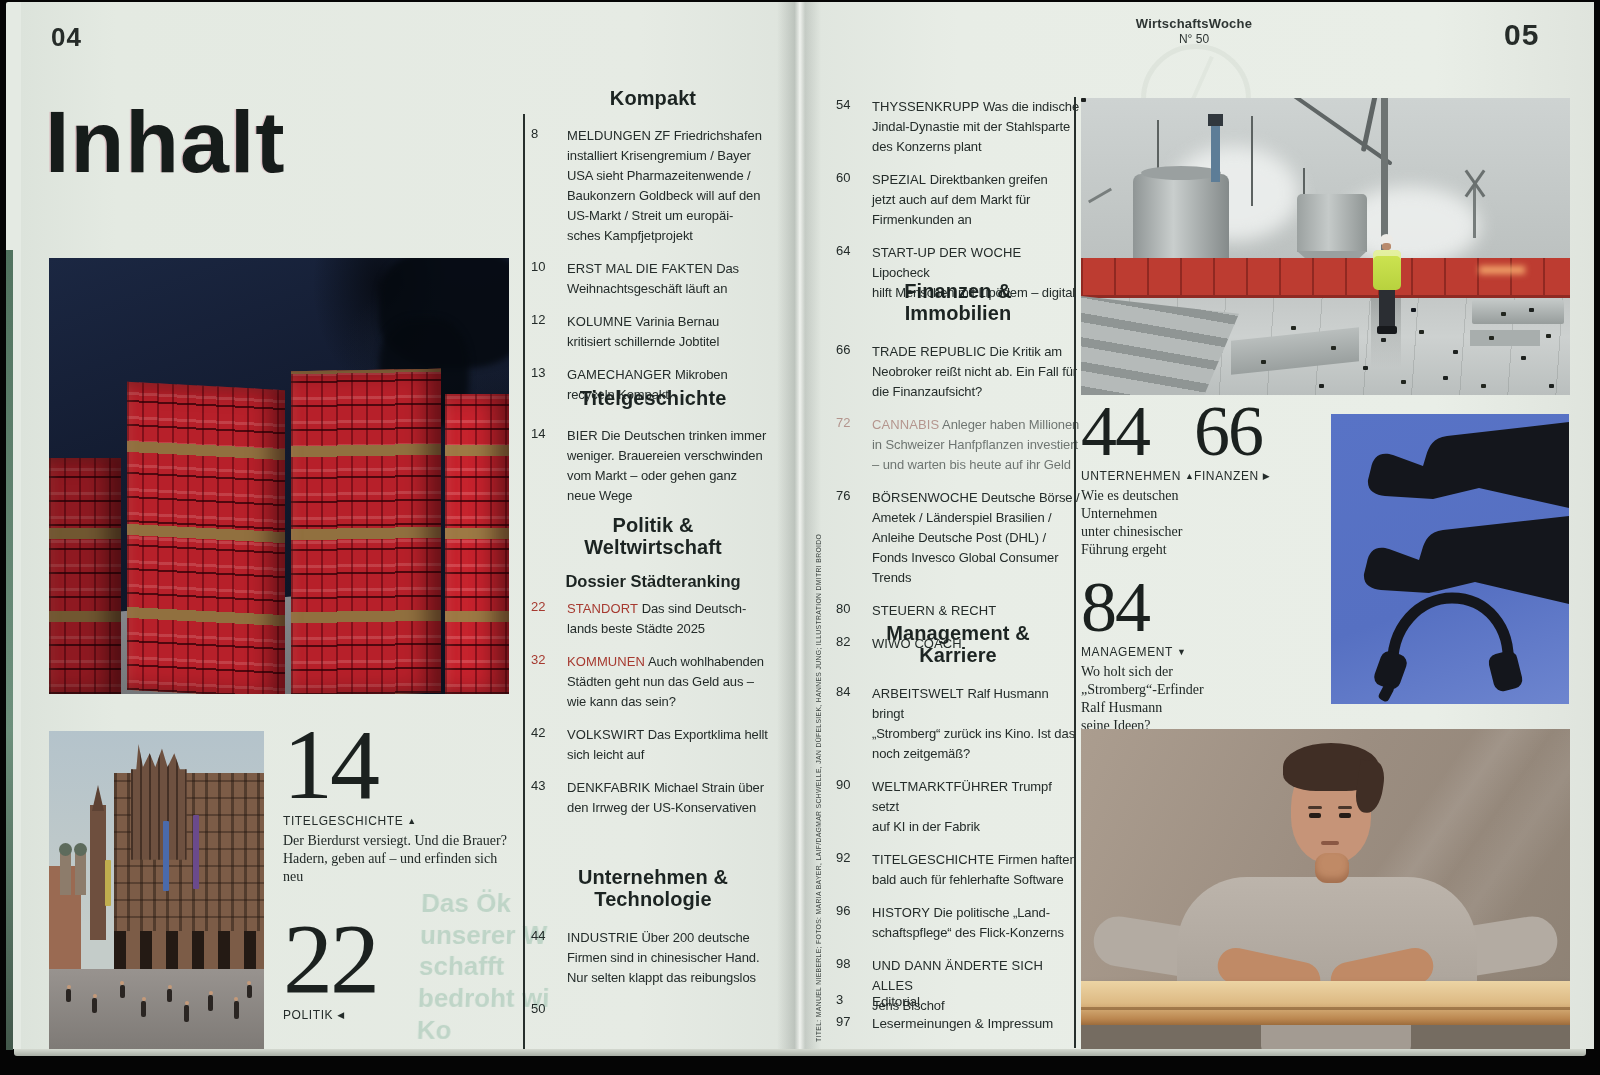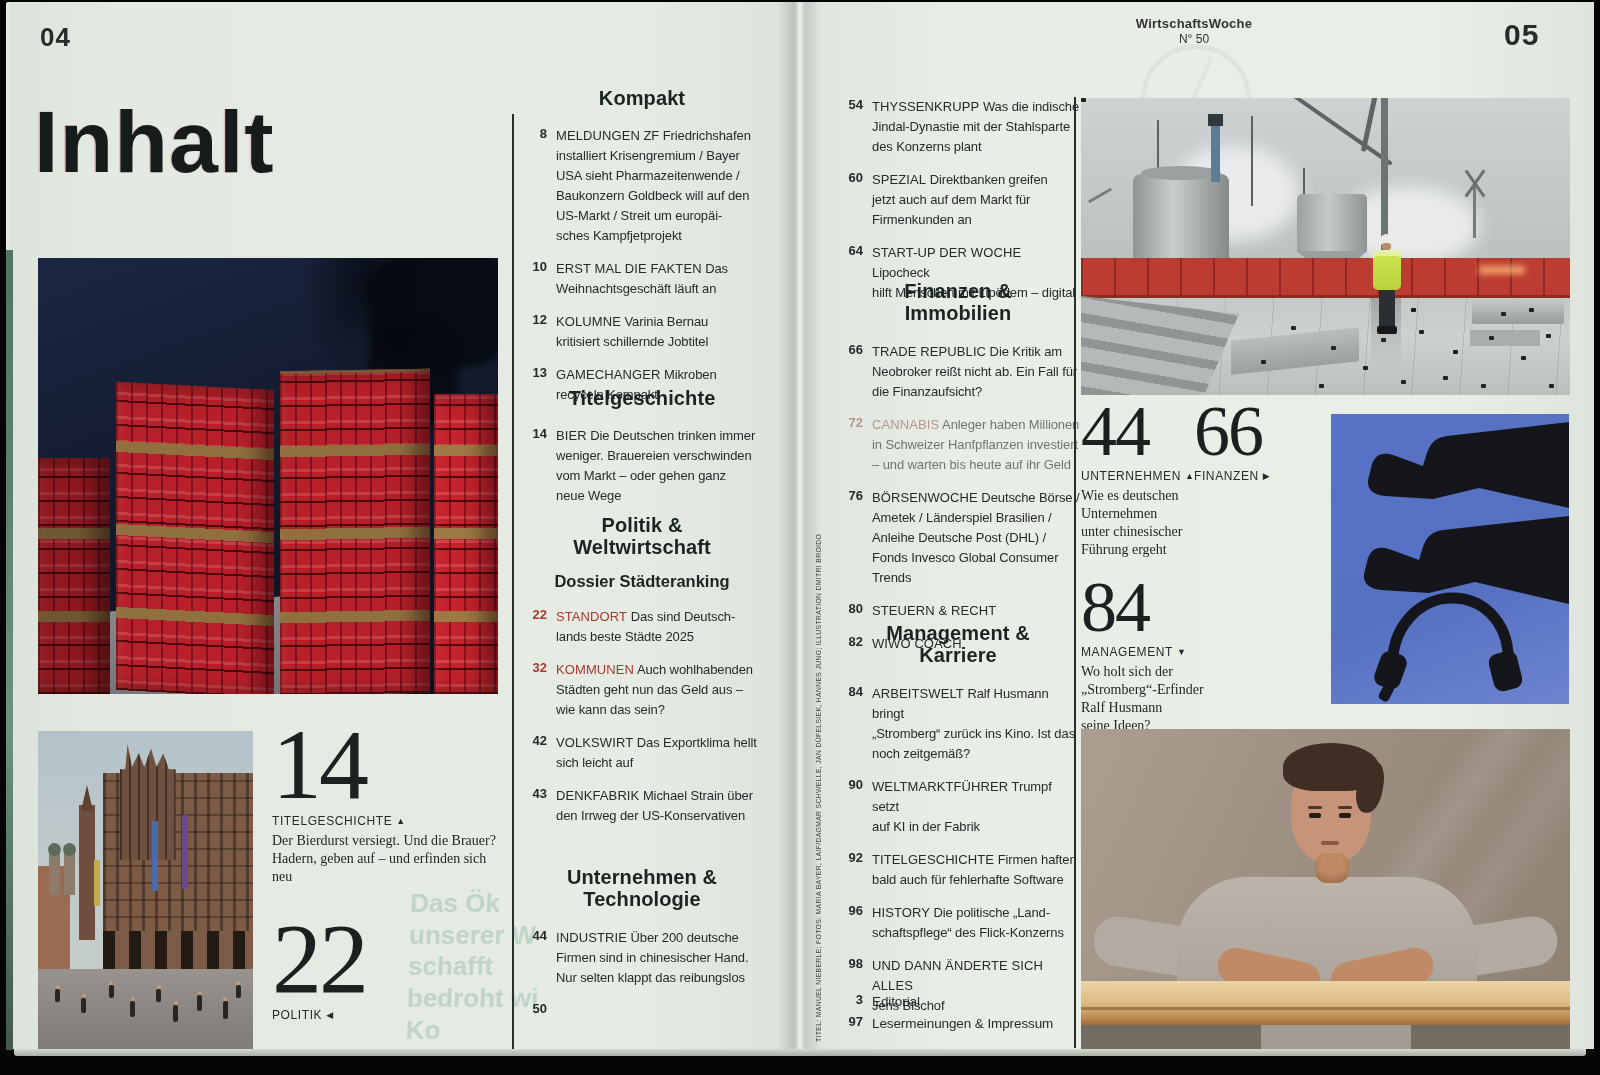--- a/index.html
+++ b/index.html
@@ -9,21 +9,21 @@
   }
   .spread{
     position:absolute;left:6px;top:2px;width:1588px;height:1047px;
     background:#e4eae3;border-radius:2px;
   }
   .pages-edge{
     position:absolute;left:14px;top:1049px;width:1572px;height:7px;
     background:linear-gradient(#d4d9d0,#a9afa6);border-radius:0 0 3px 3px;
   }
   .page{position:absolute;top:0;height:100%;}
-  .page-left{left:4px;width:793px;background:linear-gradient(90deg,#dce3db 0%,#e4eae2 12%,#e6ebe4 78%,#dde3dc 100%);}
+  .page-left{left:15px;width:793px;background:linear-gradient(90deg,#dce3db 0%,#e4eae2 12%,#e6ebe4 78%,#dde3dc 100%);}
   .page-right{left:793px;width:795px;background:linear-gradient(90deg,#dfe5de 0%,#e8ede6 20%,#e9eee7 80%,#dfe4dd 100%);}
   .gutter{
     position:absolute;left:771px;top:0;width:44px;height:100%;z-index:5;pointer-events:none;
     background:linear-gradient(90deg,rgba(55,65,60,0) 0%,rgba(55,65,60,.20) 40%,rgba(252,252,250,.55) 52%,rgba(55,65,60,.16) 64%,rgba(55,65,60,0) 100%);
   }
   .edge-strip{
     position:absolute;left:0;top:248px;width:7px;height:800px;z-index:6;
     background:linear-gradient(#51735f,#6d907c 60%,#42584b);
   }
 
@@ -52,23 +52,23 @@
   .divider{position:absolute;width:1.5px;background:#272f2c;}
   .divider-left{left:502px;top:112px;height:936px;}
   .divider-right{left:275px;top:95px;height:951px;}
 
   
   .toc{position:absolute;width:244px;}
   .toc-head{
     font-size:20px;font-weight:bold;text-align:center;line-height:1.12;
     white-space:pre-line;color:#1c2422;margin-bottom:17px;letter-spacing:.1px;
   }
-  .toc-subhead{font-size:16.5px;font-weight:bold;text-align:center;margin:-4px 0 16px;color:#1c2422;}
+  .toc-subhead{font-size:16.5px;font-weight:bold;text-align:center;margin:-4px 0 8px;color:#1c2422;}
   .entry{display:flex;margin-bottom:13px;}
-  .enum{width:27px;flex:none;text-align:right;margin-right:9px;font-weight:bold;font-size:13px;line-height:16px;color:#232b29;}
+  .enum{width:27px;flex:none;text-align:left;margin-right:9px;font-weight:normal;font-size:13px;line-height:16px;color:#232b29;}
   .etext{margin:0;font-size:13px;line-height:20px;letter-spacing:-.1px;color:#242c2a;white-space:pre-line;}
   .kw{letter-spacing:.1px;}
   .entry.red .enum,.entry.red .kw{color:#a63a30;}
   .entry.faded{opacity:.62;}
   .entry.faded .enum,.entry.faded .kw{color:#97625a;}
   .entry.plain .etext{font-size:13.5px;}
   .toc-kompakt{left:510px;top:85px;}
   .toc-titel{left:510px;top:385px;}
   .toc-politik{left:510px;top:512px;}
   .toc-untern{left:510px;top:864px;}

